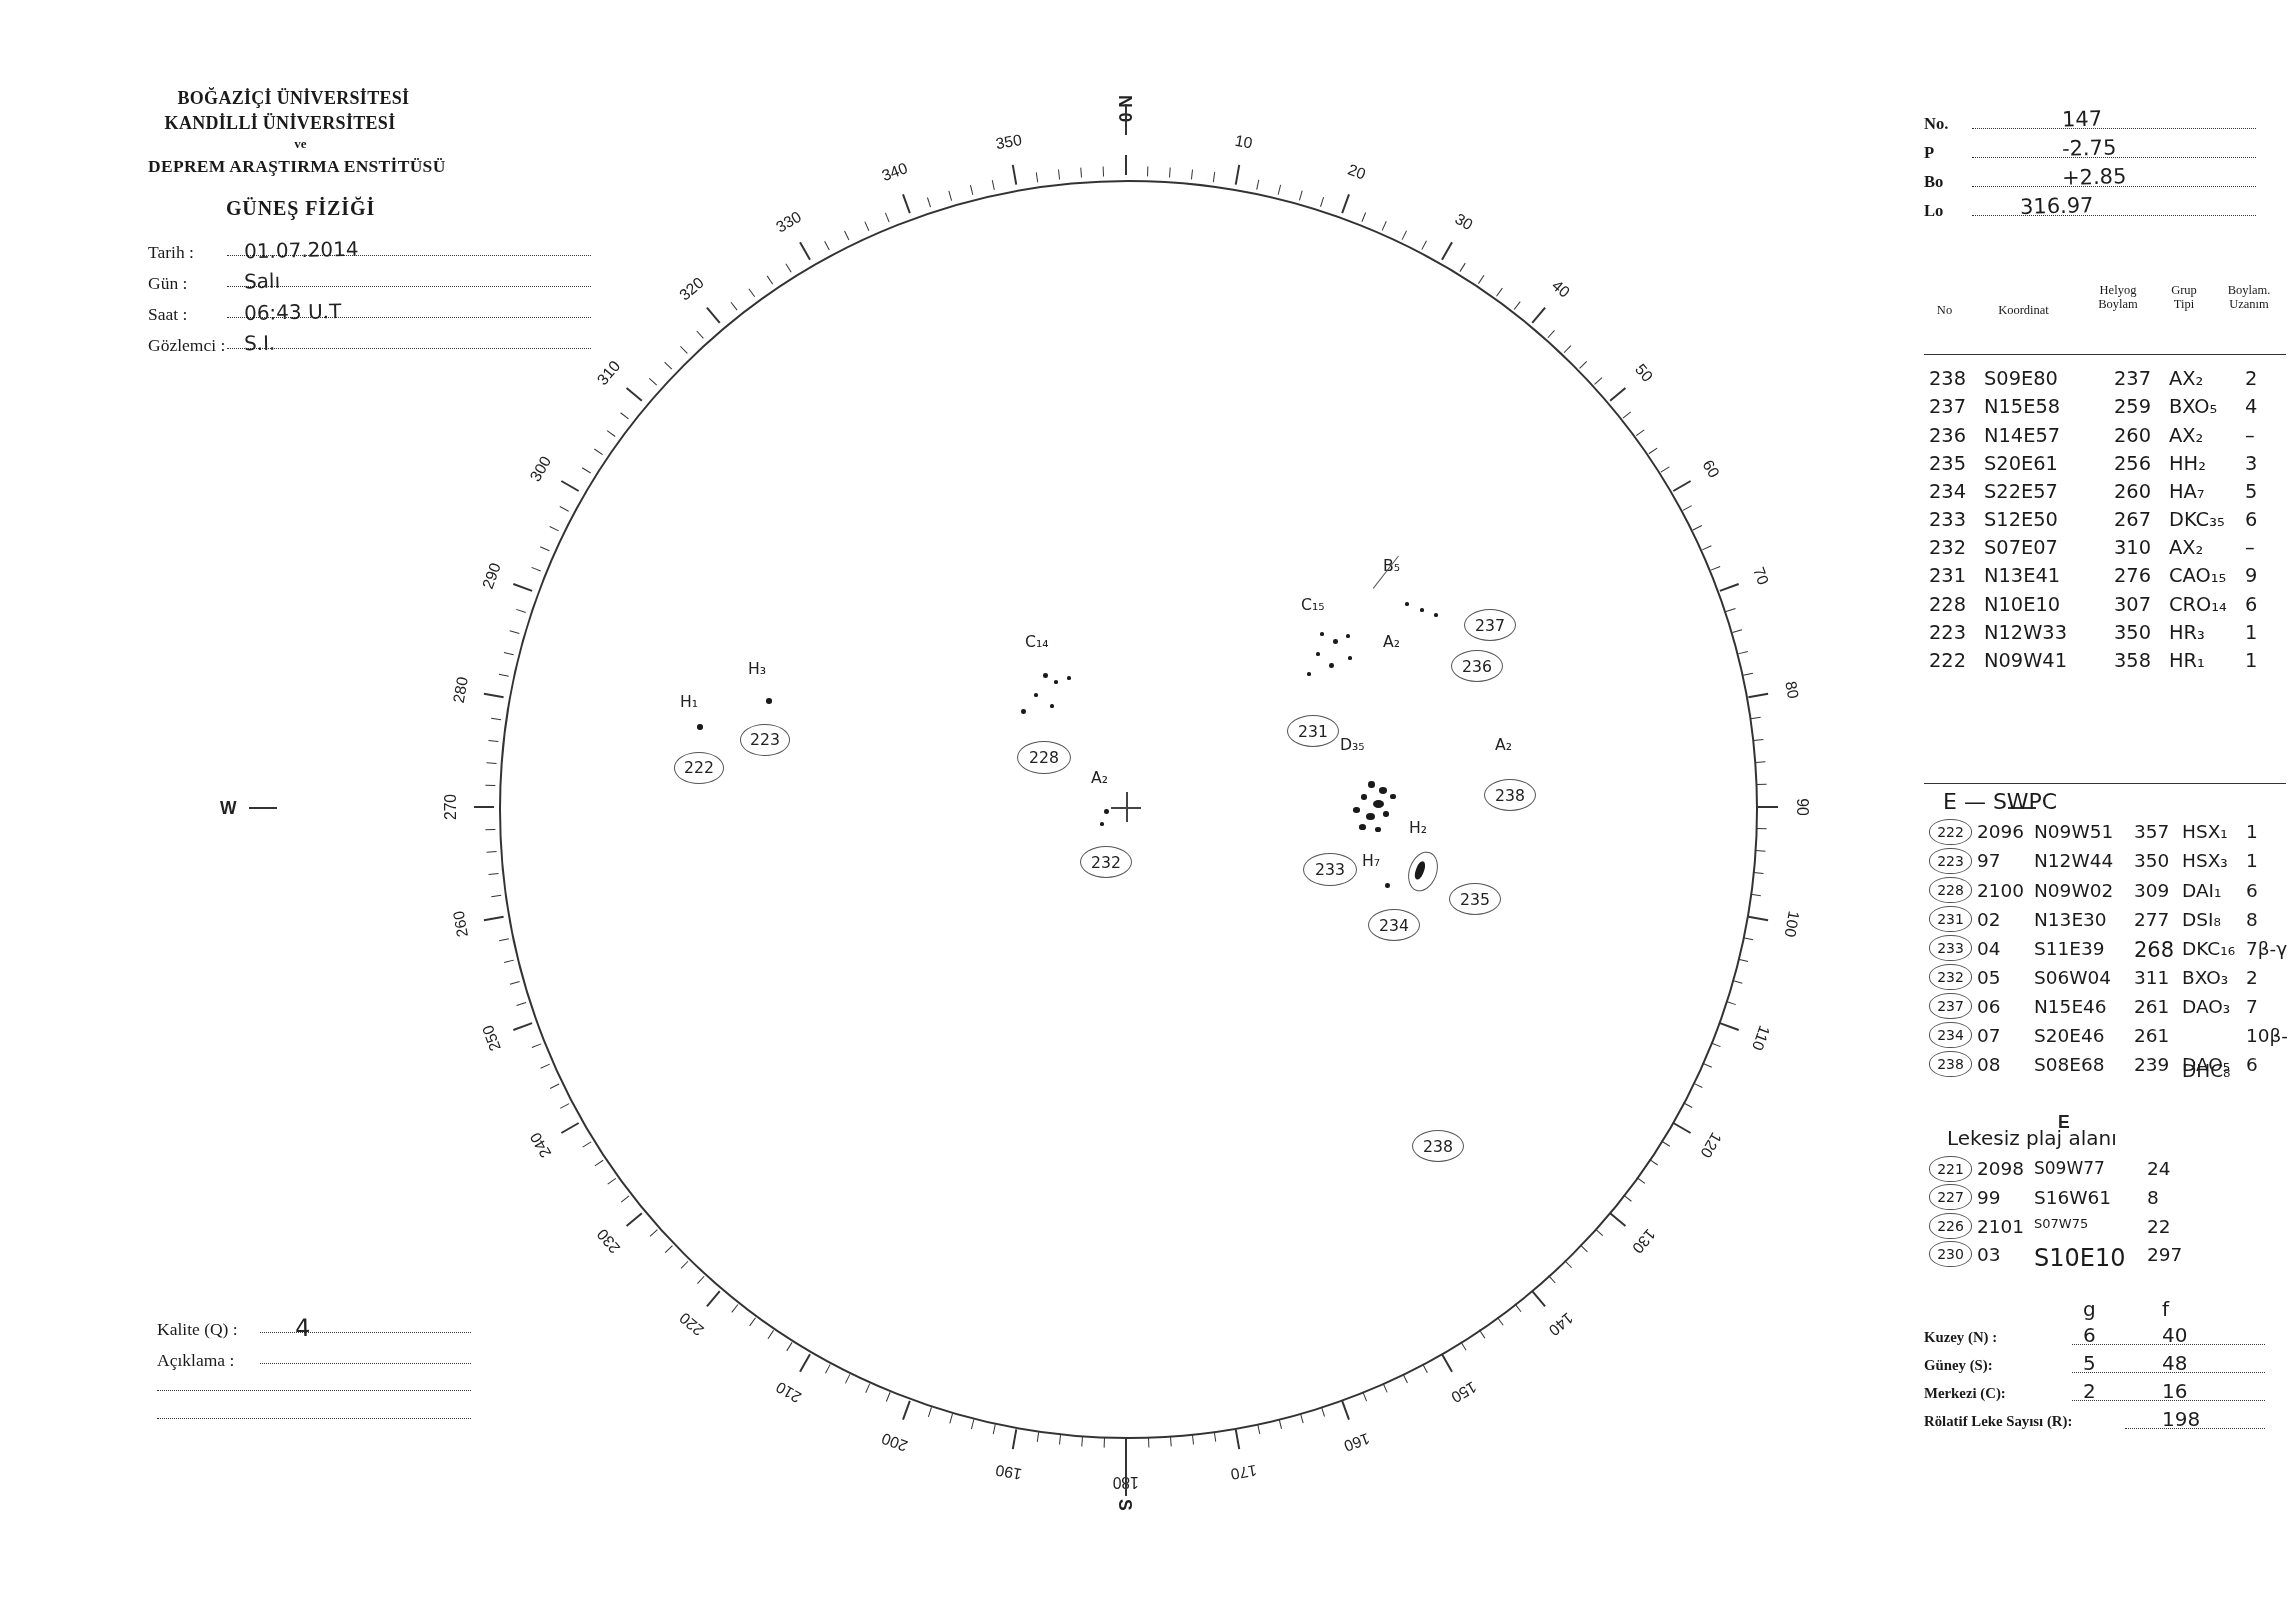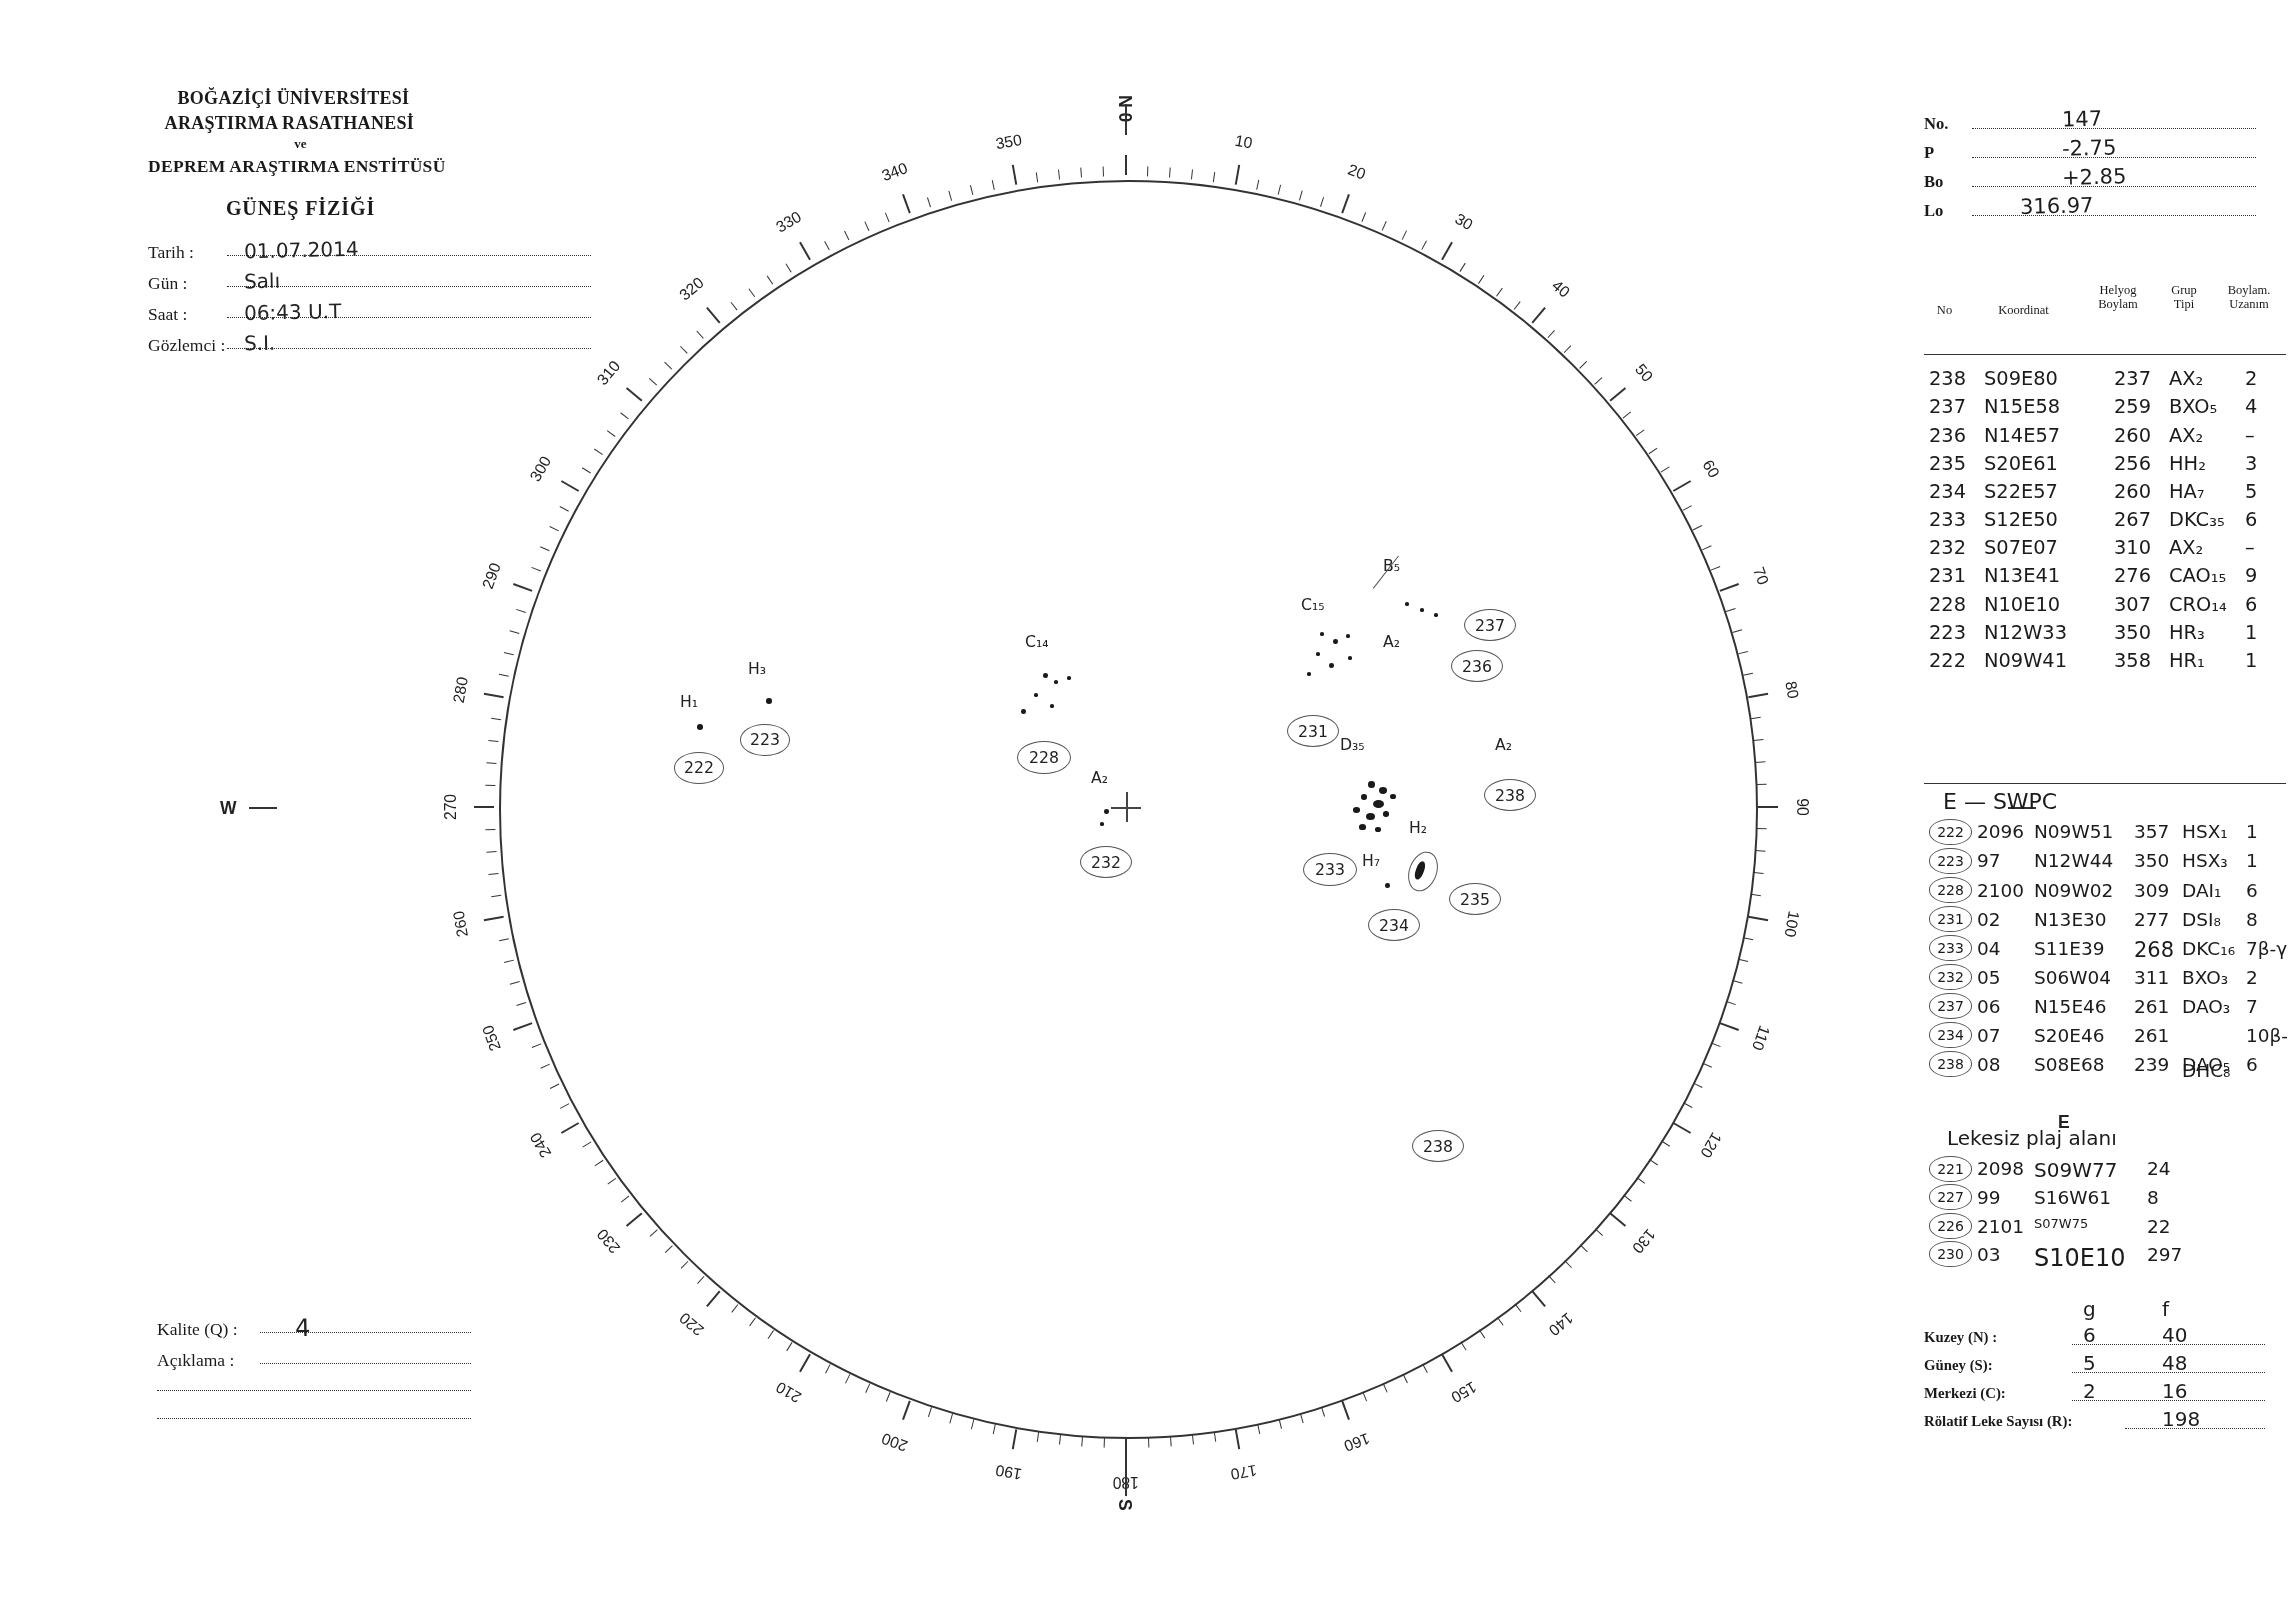--- a/index.html
+++ b/index.html
@@ -70,21 +70,21 @@
 
   .circnum{position:absolute;border:1.5px solid #555;border-radius:48%;font-family:"DejaVu Sans",sans-serif;font-size:14px;display:flex;align-items:center;justify-content:center;color:#1b1b1b;}
 </style>
 </head>
 <body>
 
 <div class="sheet">
 
   <div class="hdr">
     <div class="l1">BOĞAZİÇİ ÜNİVERSİTESİ</div>
-    <div class="l2">ARAŞTIRMA RASATHANESİ</div>
+    <div class="l2">KANDİLLİ ÜNİVERSİTESİ</div>
     <div class="l3">ve</div>
     <div class="l4">DEPREM ARAŞTIRMA ENSTİTÜSÜ</div>
     <div class="title">GÜNEŞ FİZİĞİ</div>
 
     <div style="margin-top:18.5px;">
       <div class="frow">
         <span class="lab">Tarih :</span>
         <span class="dots"></span>
         <span class="val hand">01.07.2014</span>
       </div>
@@ -948,21 +948,21 @@
       <div class="hw" style="left: 1977px; top: 1054px; font-size: 18.5px;">08</div>
       <div class="hw" style="left: 2034px; top: 1054px; font-size: 18.5px;">S08E68</div>
       <div class="hw" style="left: 2134px; top: 1054px; font-size: 18.5px;">239</div>
       <div class="hw" style="left: 2182px; top: 1054px; font-size: 18.5px;">DAO₅</div>
       <div class="hw" style="left: 2246px; top: 1054px; font-size: 18.5px;">6</div>
     </div>
   <div class="hw" style="left:1947px;top:1126px;font-size:20px;">Lekesiz plaj alanı</div>
   <div id="swpc-body2">
       <div class="circnum" style="left: 1929px; top: 1156px; width: 41px; height: 24px;">221</div>
       <div class="hw" style="left: 1977px; top: 1158px; font-size: 18.5px;">2098</div>
-      <div class="hw" style="left: 2034px; top: 1158px; font-size: 20px;">S09W77</div>
+      <div class="hw" style="left: 2034px; top: 1158px; font-size: 17px;">S09W77</div>
       <div class="hw" style="left: 2147px; top: 1158px; font-size: 18.5px;">24</div>
       <div class="circnum" style="left: 1929px; top: 1184px; width: 41px; height: 24px;">227</div>
       <div class="hw" style="left: 1977px; top: 1187px; font-size: 18.5px;">99</div>
       <div class="hw" style="left: 2034px; top: 1187px; font-size: 18.5px;">S16W61</div>
       <div class="hw" style="left: 2147px; top: 1187px; font-size: 18.5px;">8</div>
       <div class="circnum" style="left: 1929px; top: 1213px; width: 41px; height: 24px;">226</div>
       <div class="hw" style="left: 1977px; top: 1216px; font-size: 18.5px;">2101</div>
       <div class="hw" style="left: 2034px; top: 1216px; font-size: 13px;">S07W75</div>
       <div class="hw" style="left: 2147px; top: 1216px; font-size: 18.5px;">22</div>
       <div class="circnum" style="left: 1929px; top: 1241px; width: 41px; height: 24px;">230</div>

